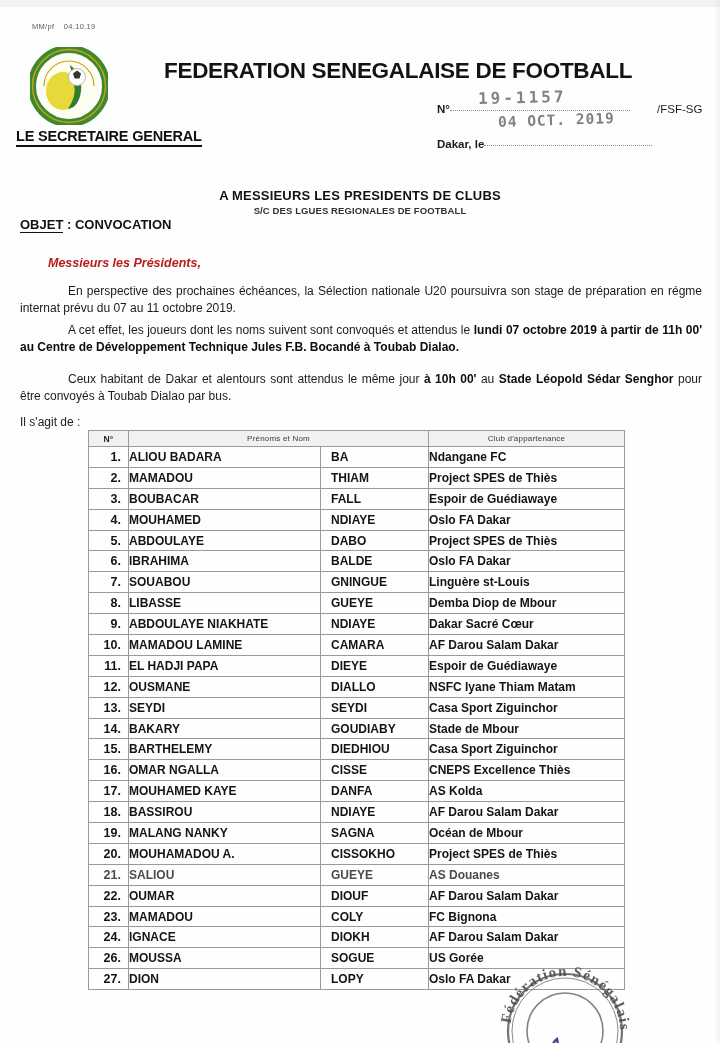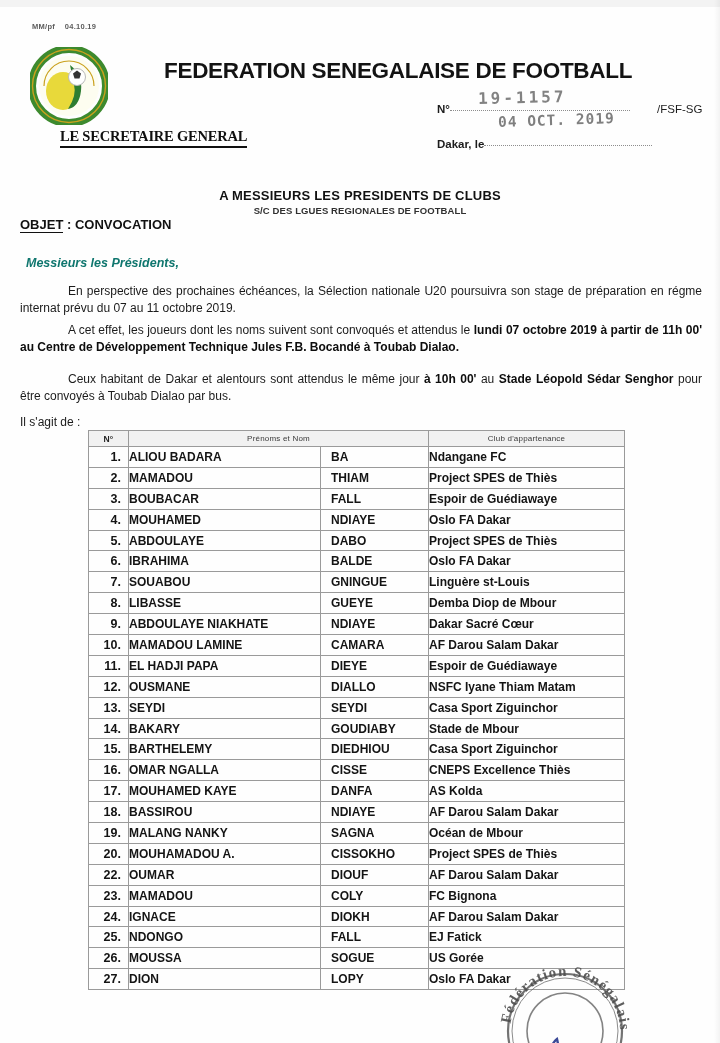--- a/index.html
+++ b/index.html
@@ -24,43 +24,41 @@
 
   
   .ref-code {
     position: absolute;
     left: 32px;
     top: 22px;
     font-size: 7.5px;
     color: #5d5d5d;
     letter-spacing: .3px;
     white-space: pre;
-    font-weight: bold;
   }
 
   .crest {
     position: absolute;
     left: 30px;
     top: 47px;
     width: 78px;
     height: 78px;
   }
 
   .secretaire {
     position: absolute;
     left: 16px;
     top: 128px;
-    font-family: Liberation Serif, serif;
+    font-family: Liberation Sans, sans-serif;
     font-weight: bold;
     font-size: 14.5px;
     letter-spacing: -0.2px;
     color: #101010;
     border-bottom: 2px solid #101010;
     padding-bottom: 1px;
-    margin-left: 44px;
   }
 
   .fed-title {
     position: absolute;
     left: 164px;
     top: 58px;
     font-size: 22.5px;
     font-weight: bold;
     letter-spacing: -0.3px;
     color: #131313;
@@ -155,26 +153,26 @@
     left: 20px;
     top: 217px;
     font-size: 13px;
     font-weight: bold;
     color: #111;
   }
   .objet .u { border-bottom: 1.5px solid #111; margin-top: 29px; }
 
   .salutation {
     position: absolute;
-    left: 26px;
+    left: 48px;
     top: 256px;
     font-size: 12.5px;
     font-weight: bold;
     font-style: italic;
-    color: #0f766e;
+    color: #b91c1c;
   }
 
   
   .para {
     position: absolute;
     left: 20px;
     width: 682px;
     font-size: 12px;
     line-height: 17px;
     color: #1b1b1b;
@@ -451,43 +449,43 @@
           <td class="c-first">MALANG NANKY</td>
           <td class="c-last">SAGNA</td>
           <td class="c-club">Océan de Mbour</td>
         </tr>
         <tr>
           <td class="c-num">20.</td>
           <td class="c-first">MOUHAMADOU A.</td>
           <td class="c-last">CISSOKHO</td>
           <td class="c-club">Project SPES de Thiès</td>
         </tr>
+        <tr class="faded">
+          <td class="c-num">21.</td>
+          <td class="c-first">SALIOU</td>
+          <td class="c-last">GUEYE</td>
+          <td class="c-club">AS Douanes</td>
+        </tr>
         <tr>
           <td class="c-num">22.</td>
           <td class="c-first">OUMAR</td>
           <td class="c-last">DIOUF</td>
           <td class="c-club">AF Darou Salam Dakar</td>
         </tr>
         <tr>
           <td class="c-num">23.</td>
           <td class="c-first">MAMADOU</td>
           <td class="c-last">COLY</td>
           <td class="c-club">FC Bignona</td>
         </tr>
         <tr>
           <td class="c-num">24.</td>
           <td class="c-first">IGNACE</td>
           <td class="c-last">DIOKH</td>
           <td class="c-club">AF Darou Salam Dakar</td>
-        </tr>
-        <tr>
-          <td class="c-num">25.</td>
-          <td class="c-first">NDONGO</td>
-          <td class="c-last">FALL</td>
-          <td class="c-club">EJ Fatick</td>
         </tr>
         <tr>
           <td class="c-num">26.</td>
           <td class="c-first">MOUSSA</td>
           <td class="c-last">SOGUE</td>
           <td class="c-club">US Gorée</td>
         </tr>
         <tr>
           <td class="c-num">27.</td>
           <td class="c-first">DION</td>

